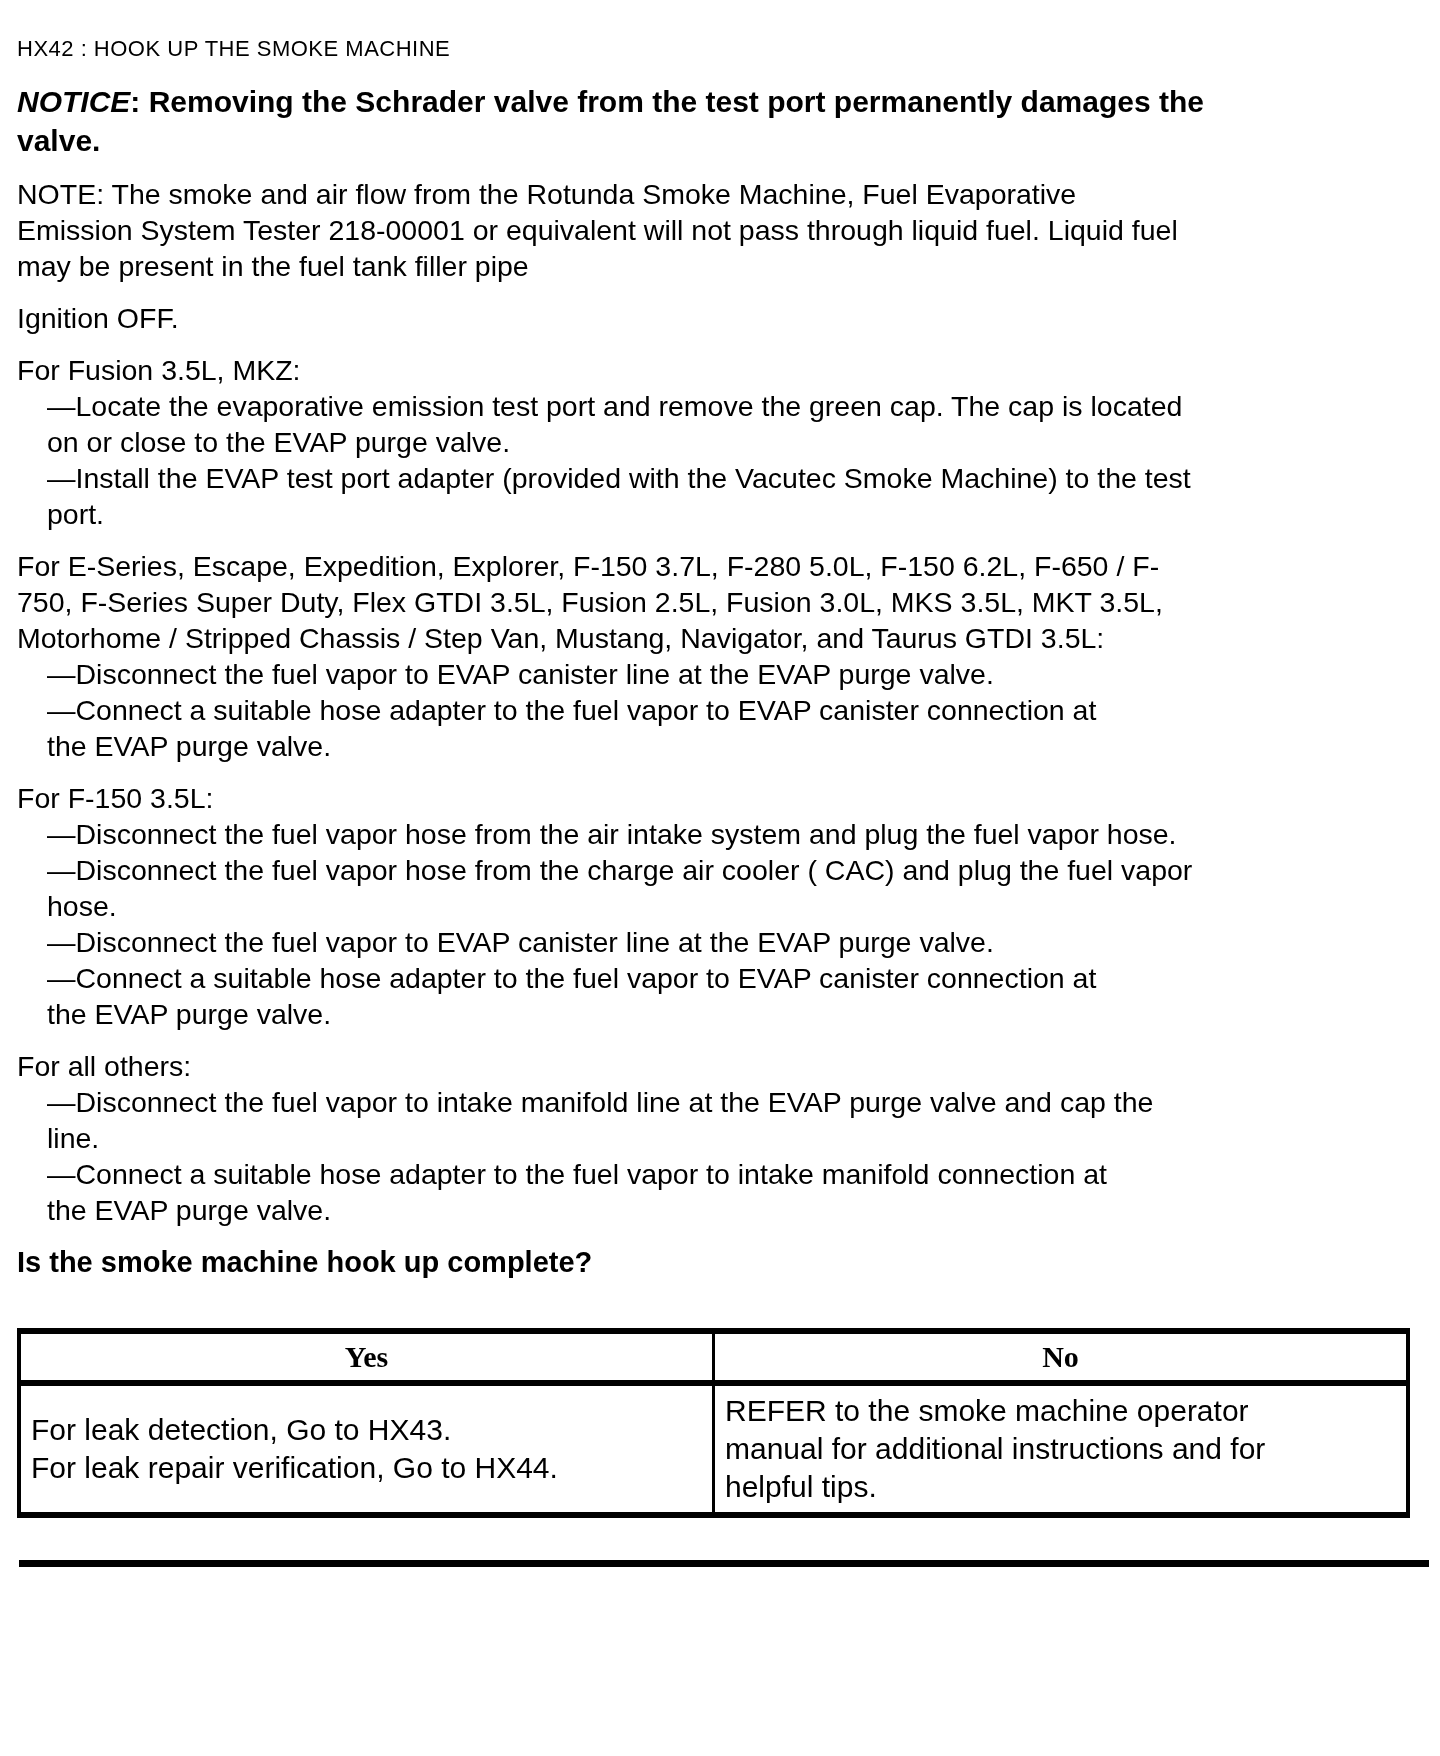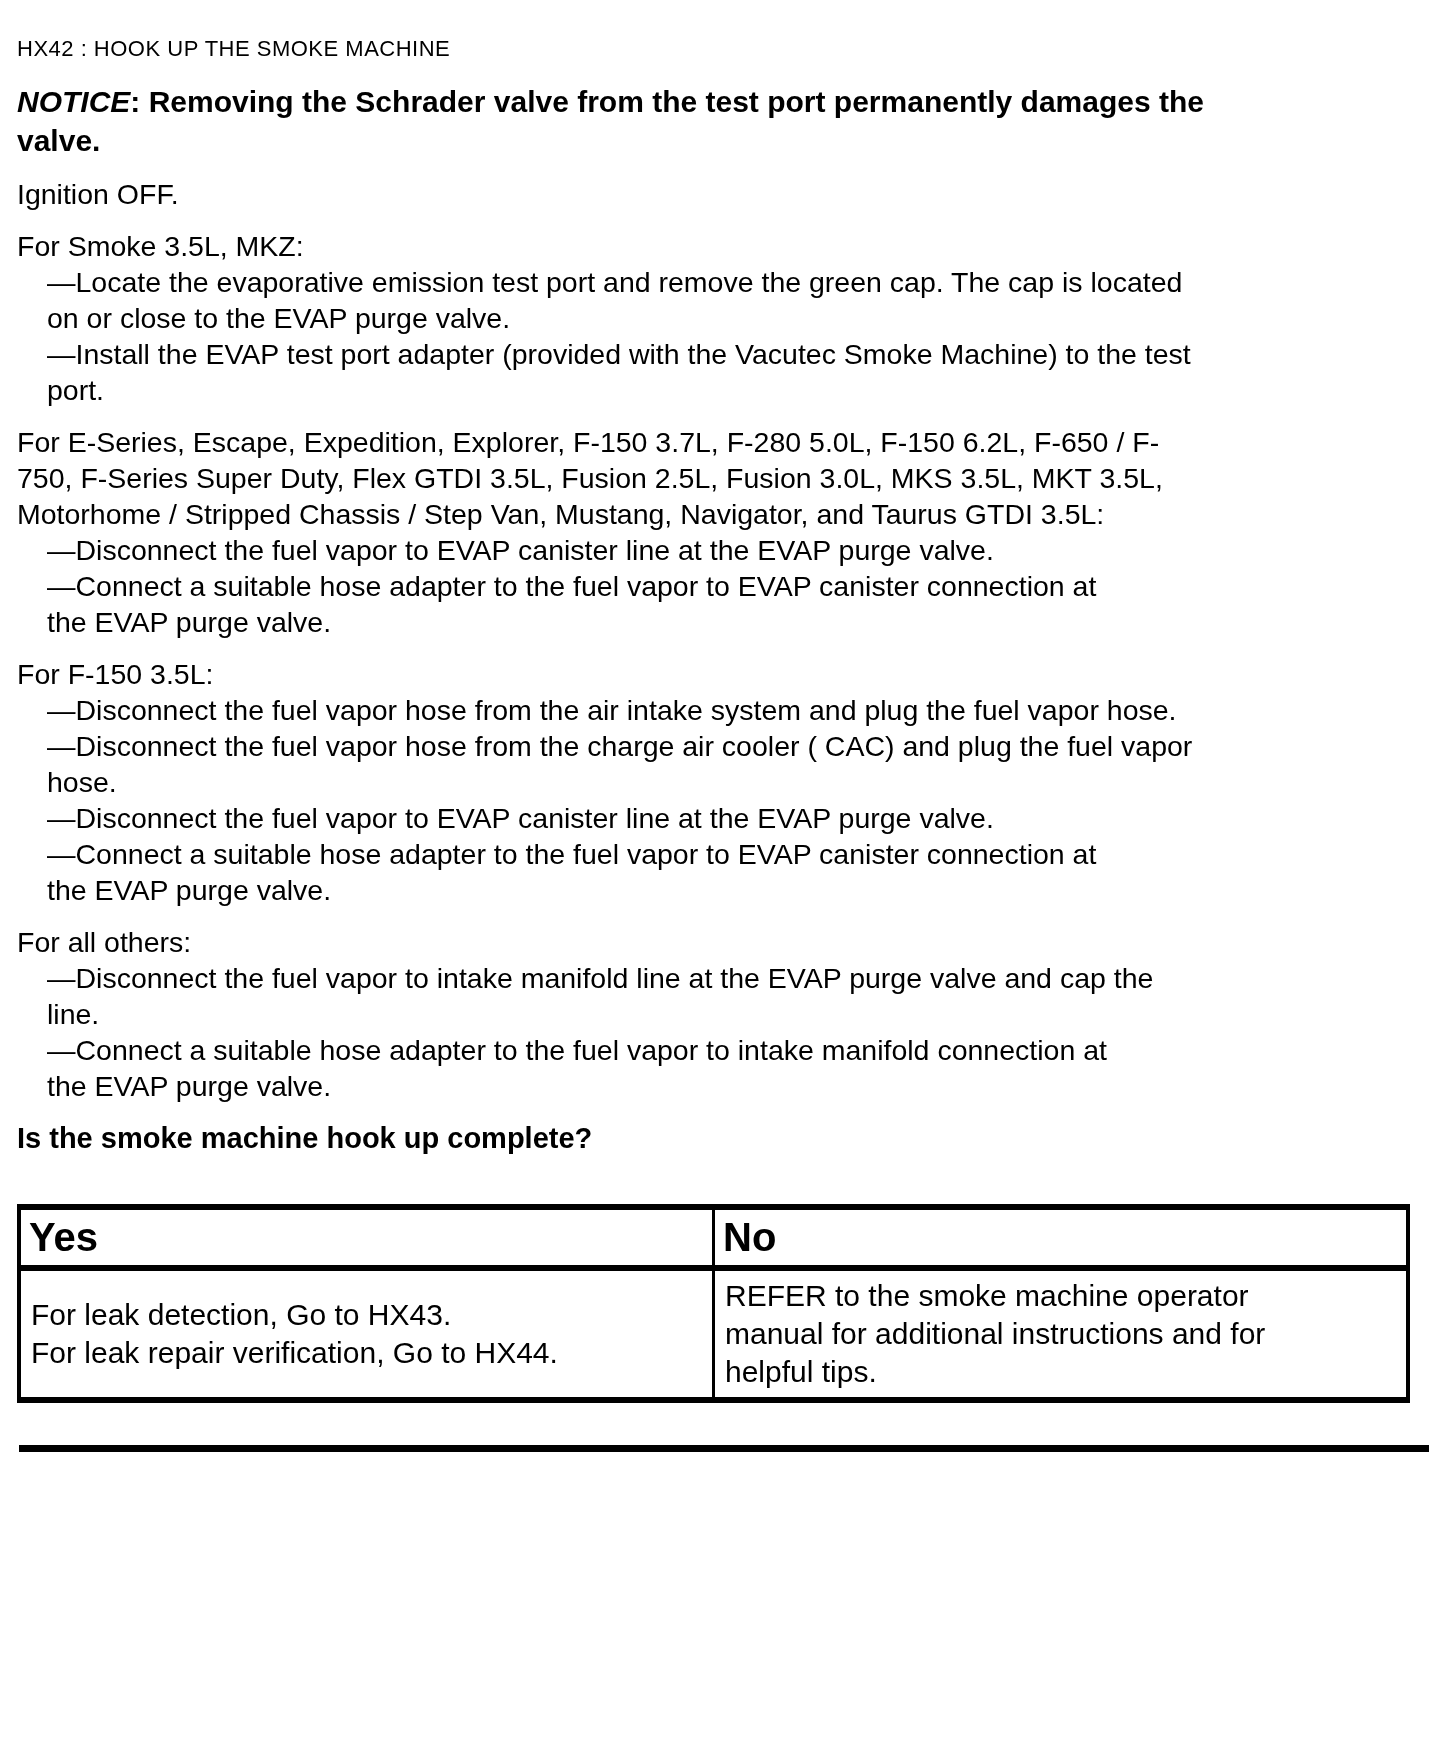--- a/index.html
+++ b/index.html
@@ -64,28 +64,29 @@
   table.results {
     border-collapse: collapse;
     table-layout: fixed;
     width: 1393px;
     margin-top: 48px;
     border: 4px solid #000;
     border-top-width: 6px;
     border-bottom-width: 6px;
   }
   table.results th {
-    font-size: 40px;
+    font-size: 30px;
     font-weight: bold;
-    text-align: left;
+    text-align: center;
     padding: 5px 8px;
     height: 36px;
     border-left: 3px solid #000;
     border-right: 3px solid #000;
     border-bottom: 6px solid #000;
+    font-family: Liberation Serif, serif;
   }
   table.results td {
     font-size: 30px;
     line-height: 38px;
     vertical-align: middle;
     padding: 6px 10px;
     height: 112px;
     border-left: 3px solid #000;
     border-right: 3px solid #000;
   }
@@ -102,27 +103,30 @@
 </head>
 <body>
 
 <div class="page">
 
   <h1 class="doc-title">HX42 : HOOK UP THE SMOKE MACHINE</h1>
 
   <p class="notice"><span class="notice-label">NOTICE</span><span class="lines">: Removing the Schrader valve from the test port permanently damages the
 valve.</span></p>
 
+  <p class="para lines">NOTE: The smoke and air flow from the Rotunda Smoke Machine, Fuel Evaporative
+Emission System Tester 218-00001 or equivalent will not pass through liquid fuel. Liquid fuel
+may be present in the fuel tank filler pipe</p>
 
 
   <p class="para lines">Ignition OFF.</p>
 
 
   <div class="section">
-    <div class="sec-head lines">For Smoke 3.5L, MKZ:</div>
+    <div class="sec-head lines">For Fusion 3.5L, MKZ:</div>
     <div class="items">
       <div class="item lines">—Locate the evaporative emission test port and remove the green cap. The cap is located
 on or close to the EVAP purge valve.</div>
       <div class="item lines">—Install the EVAP test port adapter (provided with the Vacutec Smoke Machine) to the test
 port.</div>
     </div>
   </div>
 
   <div class="section">
     <div class="sec-head lines">For E-Series, Escape, Expedition, Explorer, F-150 3.7L, F-280 5.0L, F-150 6.2L, F-650 / F-

